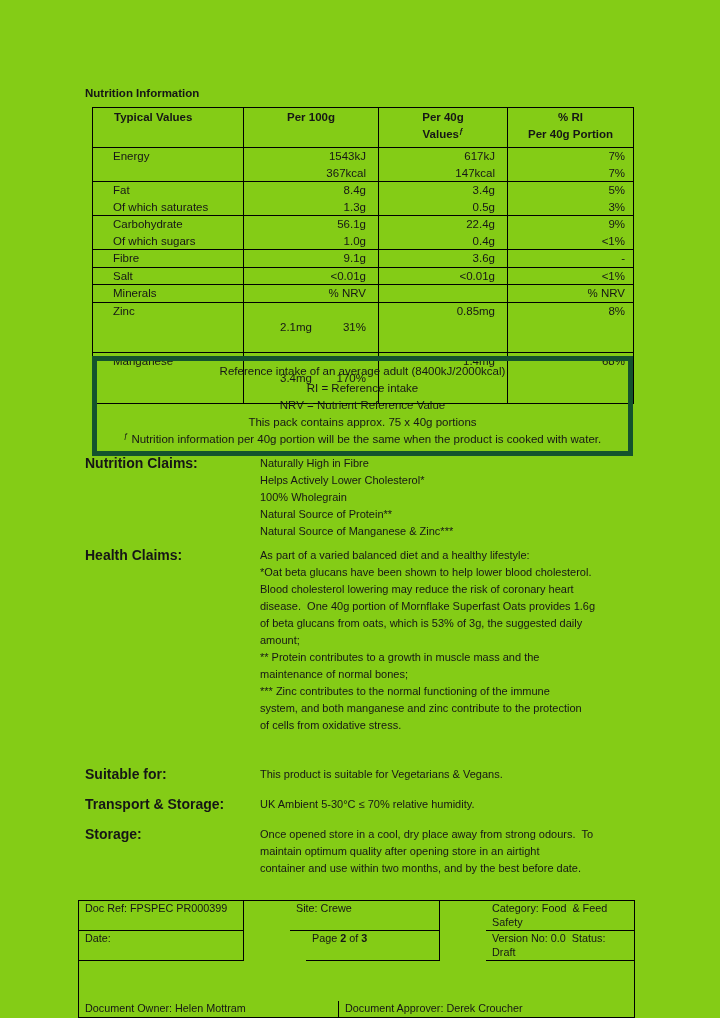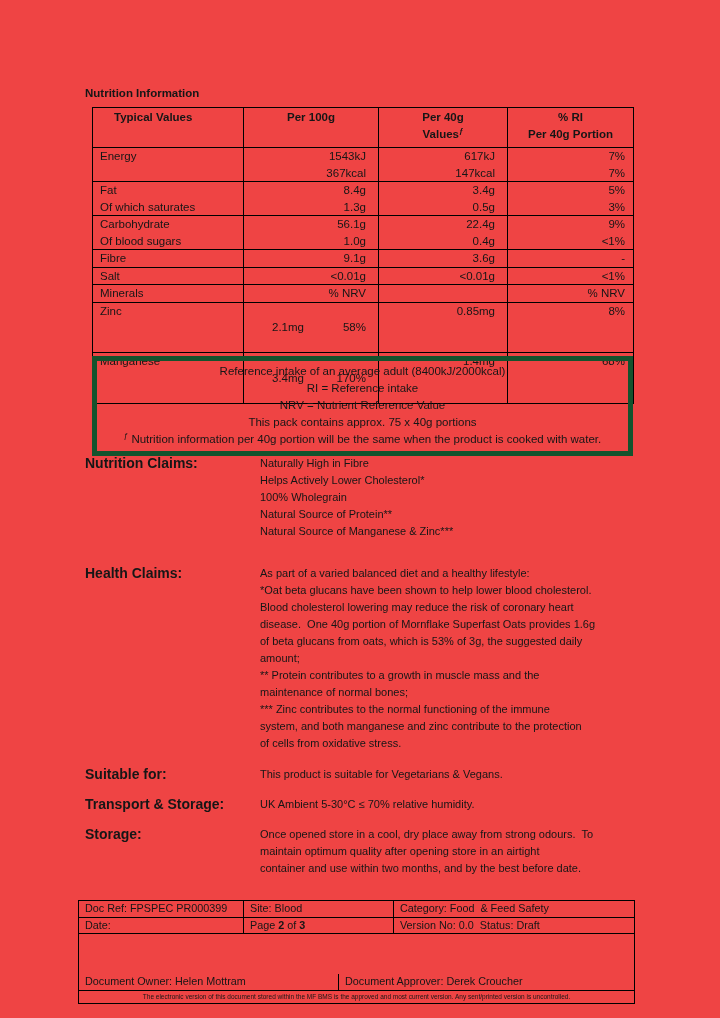--- a/index.html
+++ b/index.html
@@ -1,58 +1,58 @@
 <!DOCTYPE html>
 <html><head>
 <meta charset="utf-8">
 <style>
   * { margin:0; padding:0; box-sizing:border-box; }
   html,body { width:720px; height:1018px; background:#ffffff; }
   body { font-family:"Liberation Sans", sans-serif; color:#161616; position:relative; }
-  .page { position:absolute; inset:0; background:#ef4444; }
+  .page { position:absolute; inset:0; background:#84cc16; }
 
   .doc-title { position:absolute; left:85px; top:87px; font-size:11.5px; font-weight:bold; }
 
   
   table.ntable { position:absolute; left:92px; top:107px; width:541px;
                  border-collapse:collapse; table-layout:fixed; }
   table.ntable th, table.ntable td { border:1px solid #000; vertical-align:top;
                  font-size:11.5px; line-height:16.5px; }
   table.ntable th { font-weight:bold; height:40px; text-align:center; padding:1px 4px; }
   table.ntable th.l { text-align:left;padding-left:21px; }
-  td.lab { text-align:left; padding:0 7px; white-space:pre-line; }
+  td.lab { text-align:left; padding:0 20px; white-space:pre-line; }
   td.val { text-align:right; padding:0 12px 0 4px; white-space:pre-line; }
   td.ri  { text-align:right; padding:0 8px 0 4px; white-space:pre-line; }
   td.pairwrap { padding:0 12px 0 4px; }
-  .pairline { display:flex; justify-content:flex-end; gap:30px; }
+  .pairline { display:flex; justify-content:flex-end; gap:22px; }
   .nrv { min-width:32px; text-align:right; display:inline-block; }
   sup.fmark { font-size:8px; vertical-align:super; line-height:0; }
 
   
   .refbox { position:absolute; left:92px; top:356px; width:541px; border:5px solid #14532d;
             text-align:center; font-size:11.5px; line-height:16.9px; padding:2px 4px 3px 4px; }
   .refbox .fnote { white-space:pre-wrap; }
 
   
   .section { position:absolute; left:85px; width:548px; }
   .slabel { position:absolute; left:0; top:0; font-weight:bold; font-size:14px; line-height:17px; }
   .scontent { margin-left:175px; width:400px; font-size:11px; line-height:17px; white-space:pre-wrap; }
 
   
   .footer { position:absolute; left:78px; top:900px; width:557px; border:1px solid #000;
             font-size:10.8px; }
   .frow { display:grid; }
-  .f3 { grid-template-columns:165px 150px 1fr; }
+  .f3 { grid-template-columns:165px 150px 1fr;gap:46px; }
   .f2 { grid-template-columns:260px 1fr;margin-top:40px; }
   .f1 { grid-template-columns:1fr; }
   .fcell { border-right:1px solid #000; border-bottom:1px solid #000;
            padding:1px 6px; line-height:13.5px; white-space:pre-wrap; overflow:hidden; }
   .fcell.last { border-right:none; }
   .f1 .fcell { border-bottom:none; }
-  .pagecell { display:flex; gap:3px; }
+  .pagecell { display:flex; gap:3px;margin-left:16px; }
   .pagecell b { font-weight:bold; }
   .disclaimer { text-align:center; font-size:6.5px; line-height:10px; padding:1px 2px; }
 </style>
 </head>
 <body>
 
 <div class="page">
 
   <div class="doc-title">Nutrition Information</div>
 
@@ -92,21 +92,21 @@
 Of which saturates</td>
         <td class="val">8.4g
 1.3g</td>
         <td class="val">3.4g
 0.5g</td>
         <td class="ri">5%
 3%</td>
       </tr>
       <tr>
         <td class="lab">Carbohydrate
-Of blood sugars</td>
+Of which sugars</td>
         <td class="val">56.1g
 1.0g</td>
         <td class="val">22.4g
 0.4g</td>
         <td class="ri">9%
 &lt;1%</td>
       </tr>
       <tr>
         <td class="lab">Fibre</td>
         <td class="val">9.1g</td>
@@ -121,21 +121,21 @@
       </tr>
       <tr>
         <td class="lab">Minerals</td>
         <td class="val">% NRV</td>
         <td class="val"></td>
         <td class="ri">% NRV</td>
       </tr>
       <tr>
         <td class="lab">Zinc</td>
         <td class="val pairwrap">
-          <span class="pairline"><span>2.1mg</span><span class="nrv">58%</span></span>
+          <span class="pairline"><span>2.1mg</span><span class="nrv">31%</span></span>
         </td>
         <td class="val">0.85mg</td>
         <td class="ri">8%</td>
       </tr>
       <tr>
         <td class="lab">Manganese</td>
         <td class="val pairwrap">
           <span class="pairline"><span>3.4mg</span><span class="nrv">170%</span></span>
         </td>
         <td class="val">1.4mg</td>
@@ -154,21 +154,21 @@
 
   <div class="section" style="top:455px">
     <div class="slabel">Nutrition Claims:</div>
     <div class="scontent">Naturally High in Fibre
 Helps Actively Lower Cholesterol*
 100% Wholegrain
 Natural Source of Protein**
 Natural Source of Manganese &amp; Zinc***</div>
   </div>
 
-  <div class="section" style="top:565px">
+  <div class="section" style="top:547px">
     <div class="slabel">Health Claims:</div>
     <div class="scontent">As part of a varied balanced diet and a healthy lifestyle:
 *Oat beta glucans have been shown to help lower blood cholesterol.
 Blood cholesterol lowering may reduce the risk of coronary heart
 disease.  One 40g portion of Mornflake Superfast Oats provides 1.6g
 of beta glucans from oats, which is 53% of 3g, the suggested daily
 amount;
 ** Protein contributes to a growth in muscle mass and the
 maintenance of normal bones;
 *** Zinc contributes to the normal functioning of the immune
@@ -190,21 +190,21 @@
   <div class="section" style="top:826px">
     <div class="slabel">Storage:</div>
     <div class="scontent">Once opened store in a cool, dry place away from strong odours.  To
 maintain optimum quality after opening store in an airtight
 container and use within two months, and by the best before date.</div>
   </div>
 
   <div class="footer">
     <div class="frow f3">
       <div class="fcell">Doc Ref: FPSPEC PR000399</div>
-      <div class="fcell">Site: Blood</div>
+      <div class="fcell">Site: Crewe</div>
       <div class="fcell last">Category: Food  &amp; Feed Safety</div>
     </div>
     <div class="frow f3">
       <div class="fcell">Date:</div>
       <div class="fcell pagecell">
         <span>Page</span><b>2</b><span>of</span><b>3</b>
       </div>
       <div class="fcell last">Version No: 0.0  Status: Draft</div>
     </div>
     <div class="frow f2">

